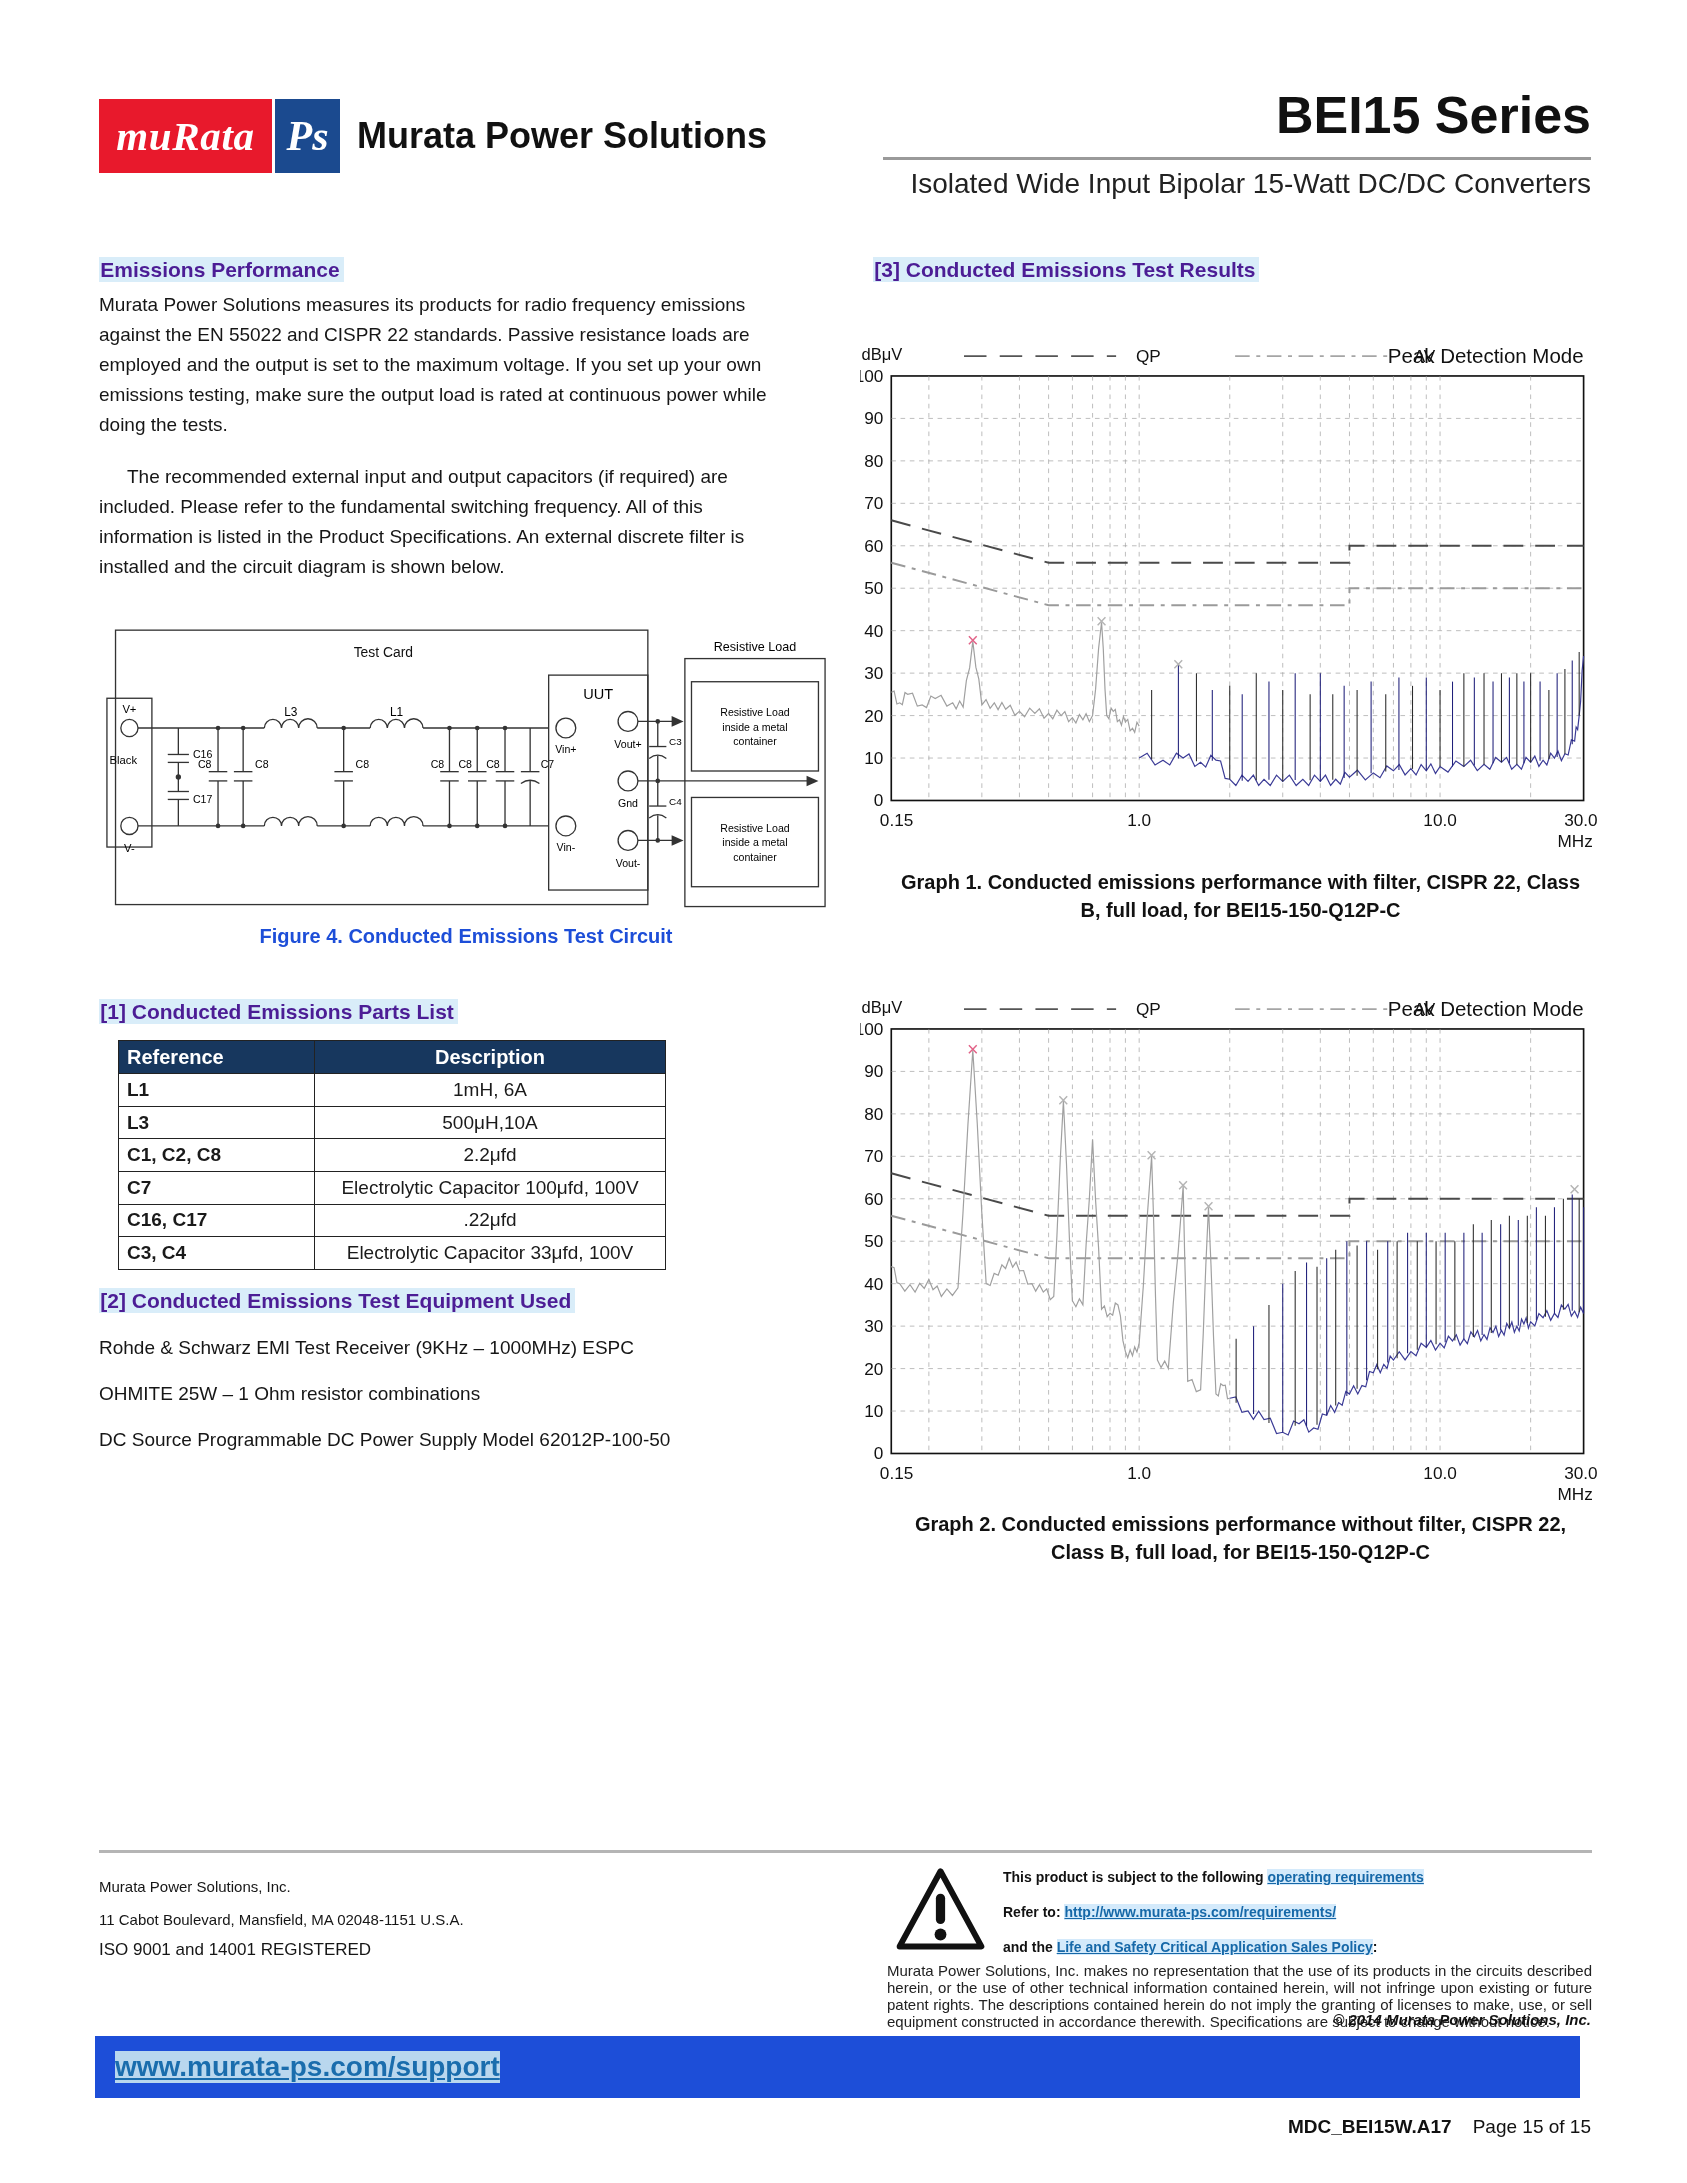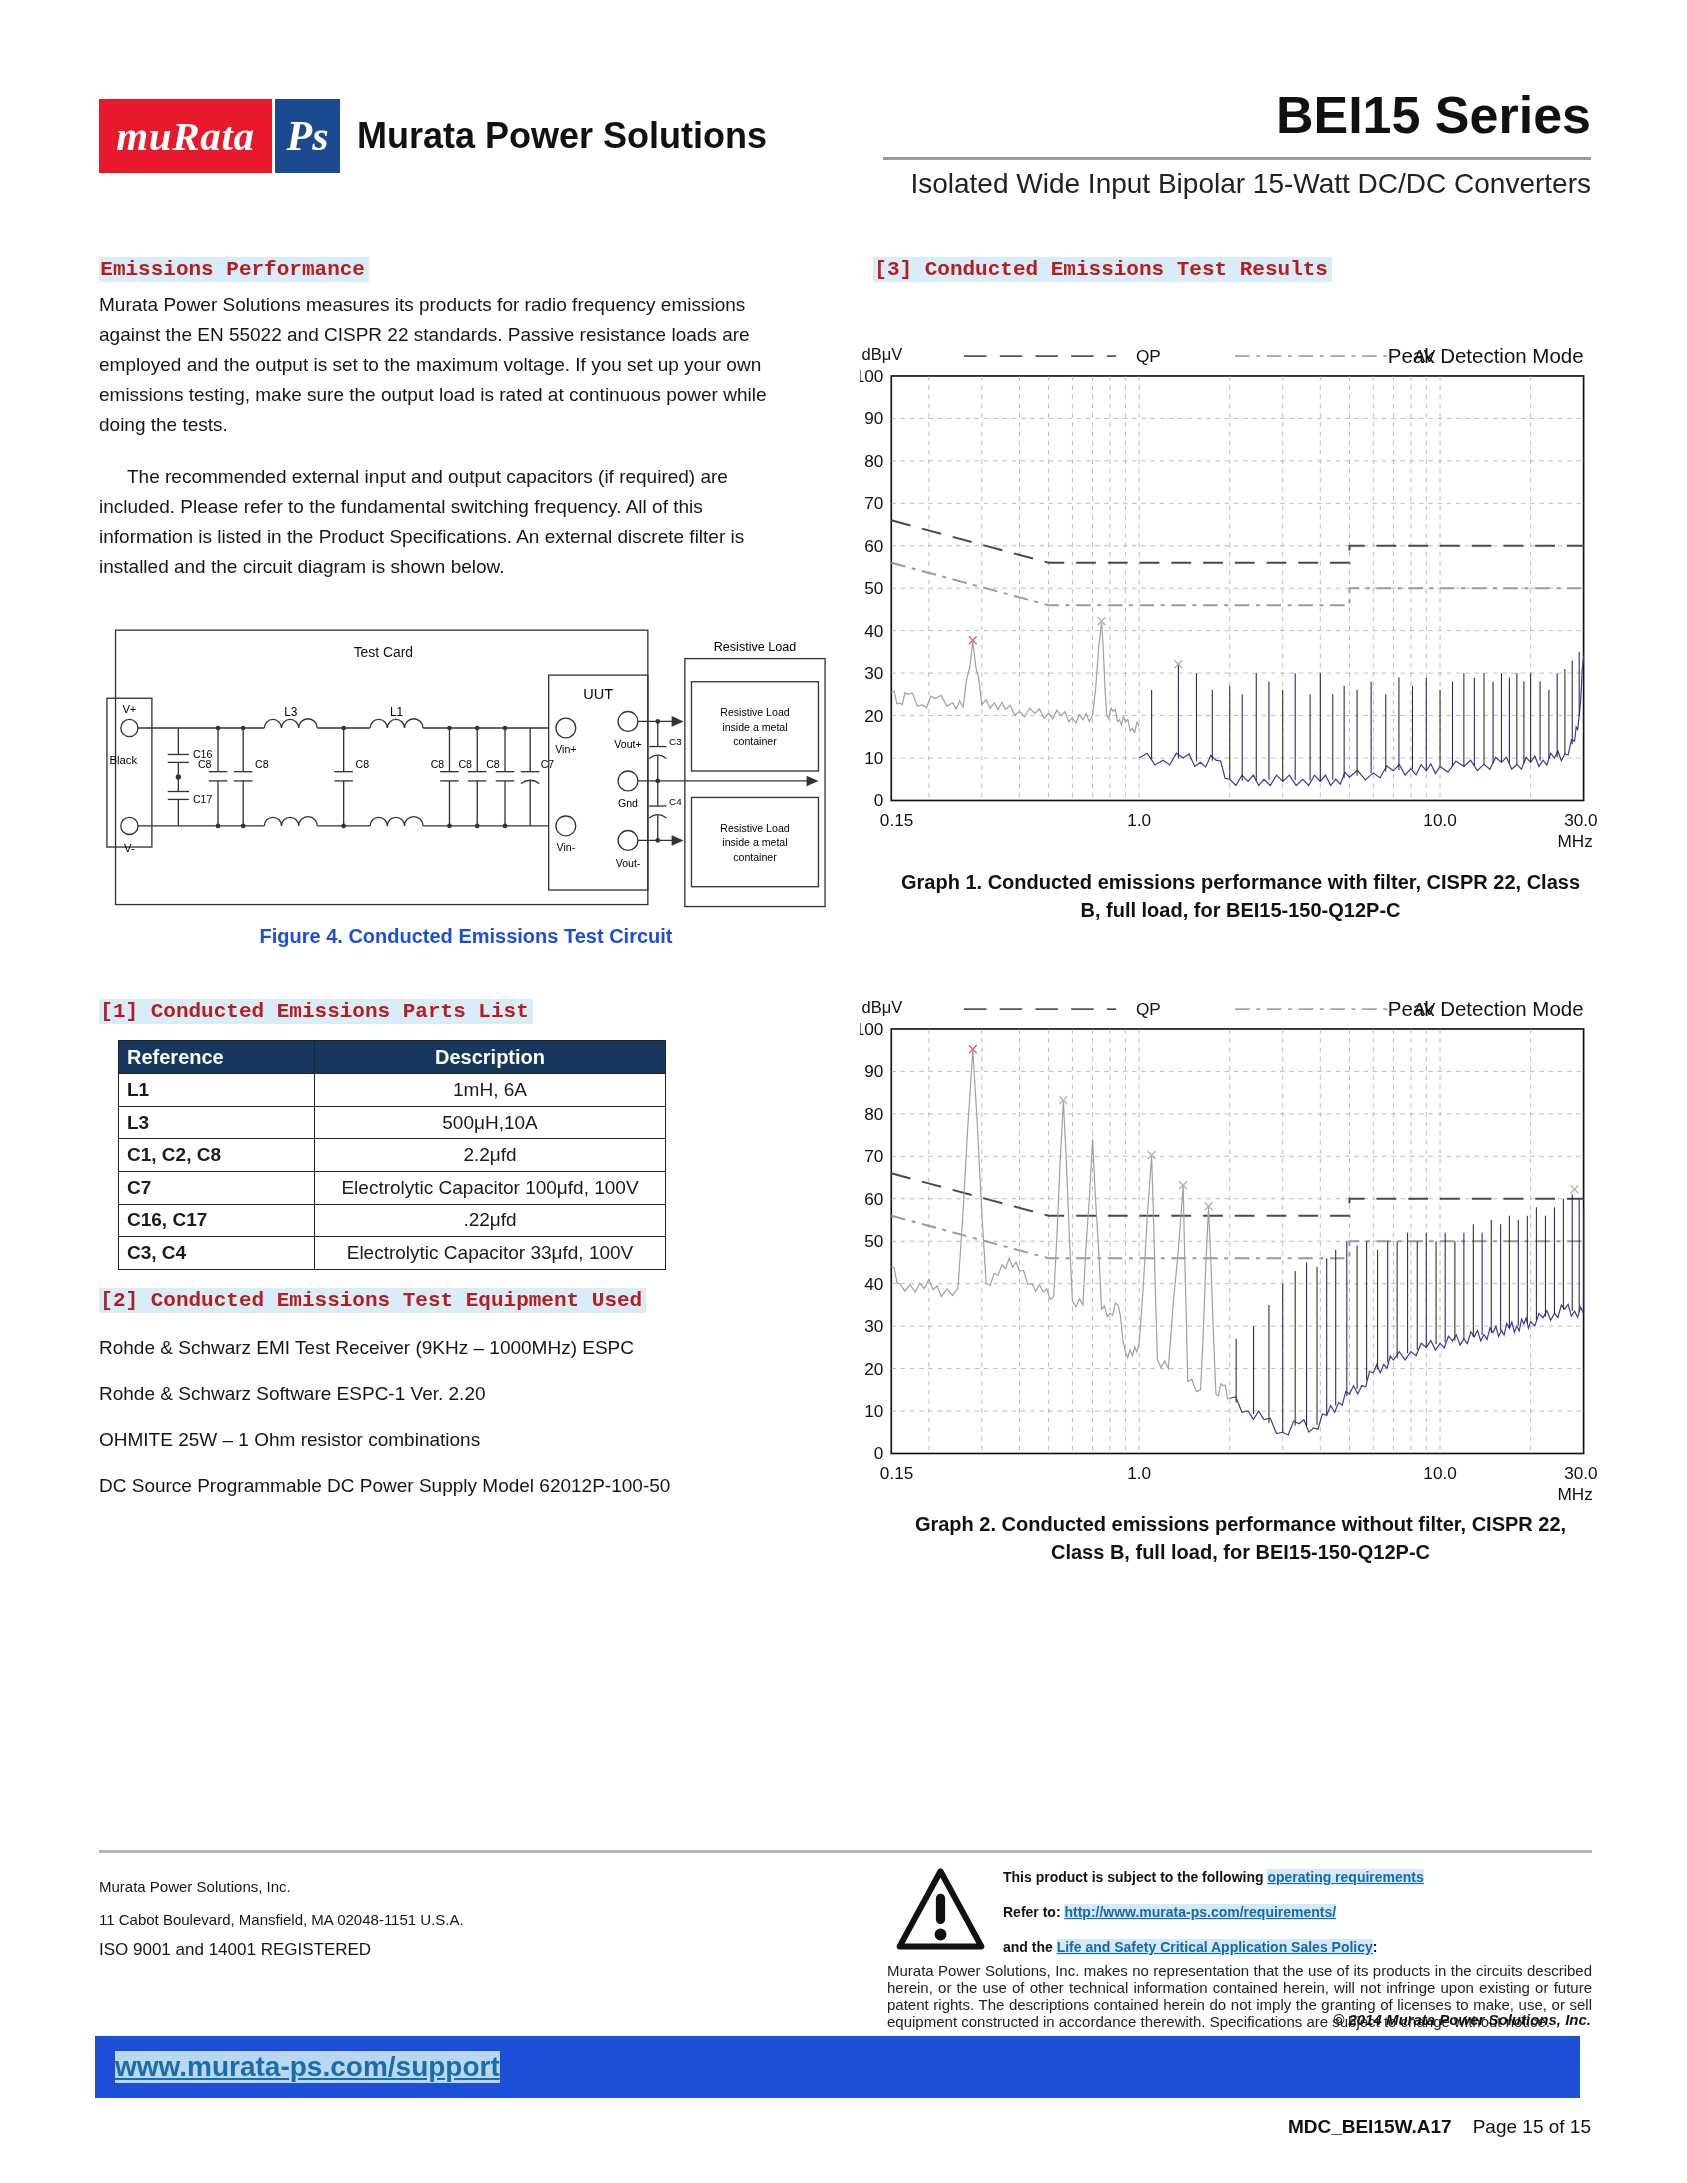--- a/index.html
+++ b/index.html
@@ -14,21 +14,21 @@
   .logo-blue{left:275px;top:99px;width:65px;height:74px;background:#1b4a8f;
             display:flex;align-items:center;justify-content:center;}
   .logo-blue span{font-family:"Liberation Serif",serif;font-style:italic;font-weight:bold;
             color:#fff;font-size:42px;}
   .logo-name{left:357px;top:99px;height:74px;display:flex;align-items:center;
             font-size:36px;font-weight:bold;color:#111;}
   .series-title{right:96px;top:85px;font-size:52px;font-weight:bold;color:#111;}
   .title-rule{left:883px;top:157px;width:708px;height:3.3px;background:#9a9a9a;}
   .subtitle{right:96px;top:168px;font-size:28px;color:#222;}
   
-  .sec-h{font-size:21px;font-weight:bold;color:#b91c1c;font-family:Liberation Mono, monospace;}
+  .sec-h{font-size:21px;font-weight:bold;color:#4c1d95;}
   .sec-h .hl{background:#d9edf9;padding:0.7px 4px 0.7px 1.3px;}
   
   .body-text{font-size:19px;line-height:30px;color:#161616;}
   .indent{text-indent:28px;}
   
   .fig-caption{font-size:20px;font-weight:bold;text-align:center;color:#1d4ed8;}
   svg text{font-family:"Liberation Sans",sans-serif;}
   
   .parts-table{border-collapse:collapse;font-size:19px;}
   .parts-table th{background:#17375e;color:#ffffff;font-weight:bold;
@@ -255,21 +255,20 @@
           <td class="col-desc">Electrolytic Capacitor 33μfd, 100V</td>
         </tr>
     </tbody>
   </table>
 
   <div class="abs sec-h" style="left:99px;top:1289px;">
     <span class="hl">[2] Conducted Emissions Test Equipment Used</span>
   </div>
   <div class="abs" style="left:99px;top:1325px;">
     <div class="equip-line">Rohde &amp; Schwarz EMI Test Receiver (9KHz – 1000MHz) ESPC</div>
-    <div class="equip-line">Rohde &amp; Schwarz Software ESPC-1 Ver. 2.20</div>
     <div class="equip-line">OHMITE 25W – 1 Ohm resistor combinations</div>
     <div class="equip-line">DC Source Programmable DC Power Supply Model 62012P-100-50</div>
   </div>
 
   <div class="abs sec-h" style="left:873px;top:258px;">
     <span class="hl">[3] Conducted Emissions Test Results</span>
   </div>
 
   <svg id="chart1" class="abs" style="left:860px;top:331px;" width="741" height="529" viewBox="0 0 1120 800">
       <rect x="47" y="68" width="1047" height="642" fill="#ffffff" stroke="#111" stroke-width="2.5"></rect>

